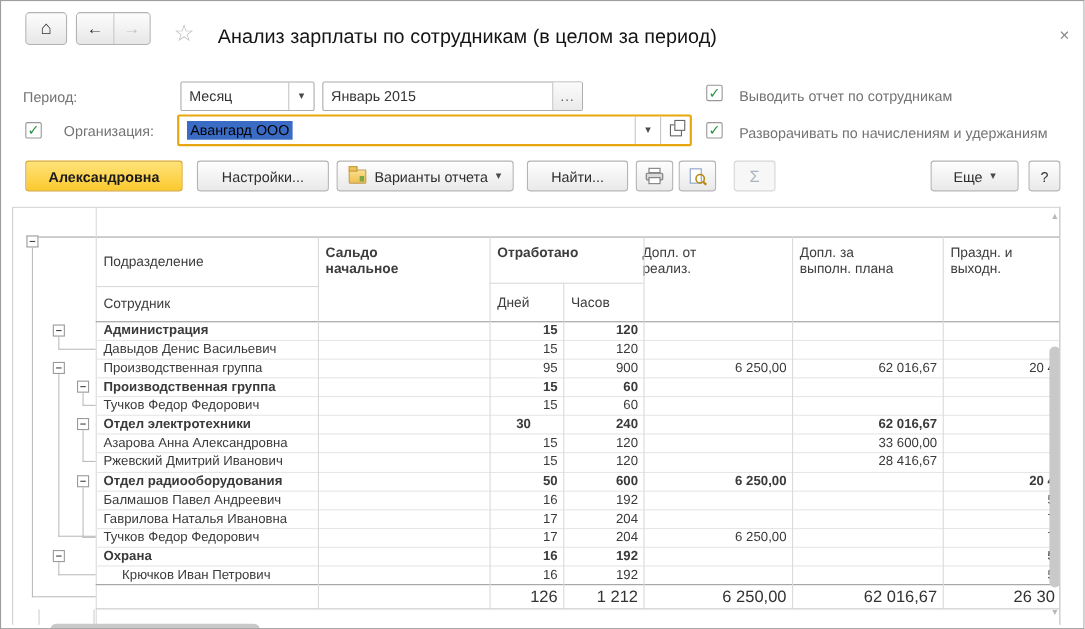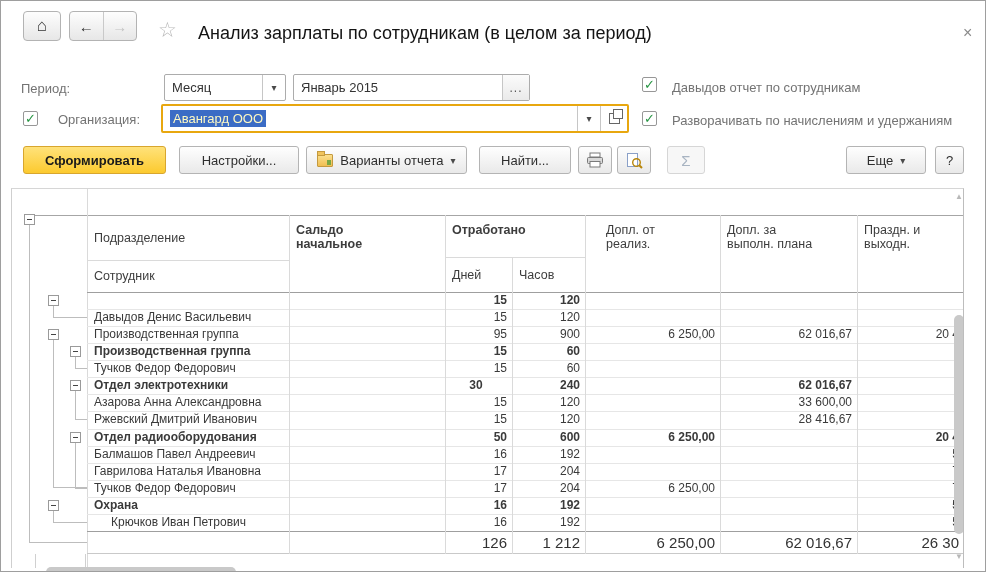--- a/index.html
+++ b/index.html
@@ -16,21 +16,21 @@
   .title{position:absolute;font-size:18px;color:#141414;white-space:nowrap;}
   .close{position:absolute;font-size:16px;color:#8a8a8a;}
   
   .lbl{position:absolute;font-size:13px;color:#737373;white-space:nowrap;}
   .field{position:absolute;display:flex;align-items:stretch;background:#fff;border:1px solid #acacac;
          border-radius:2px;box-sizing:border-box;font-size:13px;}
   .field .val{flex:1;display:flex;align-items:center;padding-left:7px;white-space:nowrap;overflow:hidden;}
   .seg{display:flex;align-items:center;justify-content:center;border-left:1px solid #c6c6c6;color:#555;}
   .dd{width:22px;font-size:10px;color:#4a4a4a;}
   .orgfield{border:2px solid #e8a70f;border-radius:2px;}
-  .sel{background:#3b6cc5;color:#fef9c3;padding:1px 3px;}
+  .sel{background:#3b6cc5;color:#000000;padding:1px 3px;}
   .cb{position:absolute;width:15px;height:15px;border:1px solid #979797;border-radius:2px;background:#fff;
       display:flex;align-items:center;justify-content:center;font-size:13px;font-weight:bold;color:#279543;box-sizing:border-box;}
   .ellipsisseg{width:26px;font-size:12px;letter-spacing:1px;background:linear-gradient(#fbfbfb,#eaeaea);}
   .open-icon{position:relative;width:9px;height:9px;border:1px solid #666;background:#fff;display:inline-block;}
   .open-icon::before{content:"";position:absolute;left:3px;top:-5px;width:8px;height:8px;border:1px solid #666;background:#fff;}
   
   .b{position:absolute;display:flex;align-items:center;justify-content:center;height:28px;gap:7px;
      border:1px solid #b4b4b4;border-radius:3px;background:linear-gradient(#fefefe,#e9e9e9);
      font-size:13px;color:#2e2e2e;box-sizing:border-box;white-space:nowrap;}
   .yellow{background:linear-gradient(#ffe27a,#fcca2f);border-color:#d8a62e;font-weight:bold;color:#1a1a1a;}
@@ -93,42 +93,42 @@
     <div class="val">Месяц</div>
     <div class="seg dd">▾</div>
   </div>
   <div class="field" style="left:292px;top:73px;width:237px;height:27px;">
     <div class="val">Январь 2015</div>
     <div class="seg ellipsisseg">...</div>
   </div>
   <div class="cb" style="left:641px;top:76px;">
     <span class="glyph">✓</span>
   </div>
-  <div class="lbl" style="left:671px;top:79px;">Давыдов отчет по сотрудникам</div>
+  <div class="lbl" style="left:671px;top:79px;">Выводить отчет по сотрудникам</div>
 
   <div class="cb" style="left:22px;top:110px;">
     <span class="glyph">✓</span>
   </div>
   <div class="lbl" style="left:57px;top:111px;">Организация:</div>
   <div class="field orgfield" style="left:160px;top:103px;width:468px;height:29px;">
     <div class="val">
         <span class="sel">Авангард ООО</span>
       </div>
     <div class="seg dd">▾</div>
     <div class="seg" style="width:26px;">
         <span class="open-icon"></span>
       </div>
   </div>
   <div class="cb" style="left:641px;top:110px;">
     <span class="glyph">✓</span>
   </div>
   <div class="lbl" style="left:671px;top:112px;">Разворачивать по начислениям и удержаниям</div>
 
   <div class="b yellow" style="left:22px;top:145px;width:143px;">
-    <span>Сформировать</span>
+    <span>Александровна</span>
   </div>
   <div class="b" style="left:178px;top:145px;width:120px;">
     <span>Настройки...</span>
   </div>
   <div class="b" style="left:305px;top:145px;width:161px;">
     <span class="folder"></span>
     <span>Варианты отчета</span>
     <span class="dd glyph" style="width:auto;">▾</span>
   </div>
   <div class="b" style="left:478px;top:145px;width:92px;">
@@ -167,31 +167,32 @@
     <div class="vl" style="left:75px;top:0;height:380px;"></div>
 
     <div class="hc mid" style="left:75px;top:26px;width:202px;height:45px;">Подразделение</div>
     <div class="hc mid" style="left:75px;top:71px;width:202px;height:32px;">Сотрудник</div>
     <div class="hc padtop bold" style="left:277px;top:26px;width:156px;height:77px;">
       <span class="hwrap" style="width:80px;">Сальдо начальное</span>
     </div>
     <div class="hc padtop bold" style="left:433px;top:26px;width:140px;height:42px;">Отработано</div>
     <div class="hc mid" style="left:433px;top:68px;width:67px;height:35px;">Дней</div>
     <div class="hc mid" style="left:500px;top:68px;width:73px;height:35px;">Часов</div>
-    <div class="hc padtop" style="left:587px;top:26px;width:135px;height:77px;">
+    <div class="hc padtop" style="left:565px;top:26px;width:135px;height:77px;">
       <span class="hwrap" style="width:62px;">Допл. от реализ.</span>
     </div>
     <div class="hc padtop" style="left:708px;top:26px;width:137px;height:77px;">
       <span class="hwrap" style="width:92px;">Допл. за выполн. плана</span>
     </div>
     <div class="hc padtop" style="left:845px;top:26px;width:108px;height:77px;">
       <span class="hwrap" style="width:64px;">Праздн. и выходн.</span>
     </div>
 
     <div class="trow grp first" style="top: 103px;">
+        <div class="cell l" style="left: 0px; width: 202px;">Администрация</div>
         <div class="cell r" style="left: 202px; width: 156px;"></div>
         <div class="cell r" style="left: 358px; width: 67px;">15</div>
         <div class="cell r" style="left: 425px; width: 73px;">120</div>
         <div class="cell r" style="left: 498px; width: 135px;"></div>
         <div class="cell r" style="left: 633px; width: 137px;"></div>
         <div class="cell r" style="left: 770px; width: 105px; padding-right: 3px;"></div>
       </div>
       <div class="trow" style="top: 120px;">
         <div class="cell l" style="left: 0px; width: 202px;">Давыдов Денис Васильевич</div>
         <div class="cell r" style="left: 202px; width: 156px;"></div>

